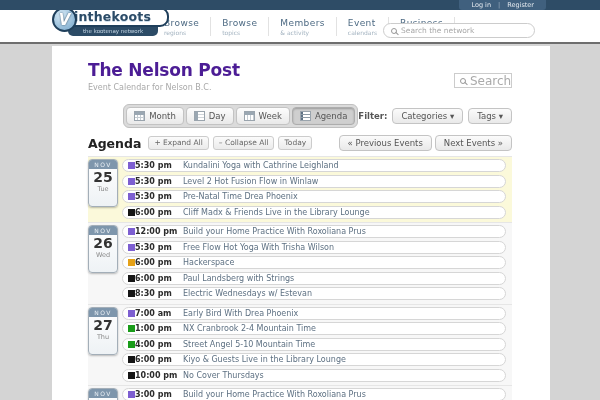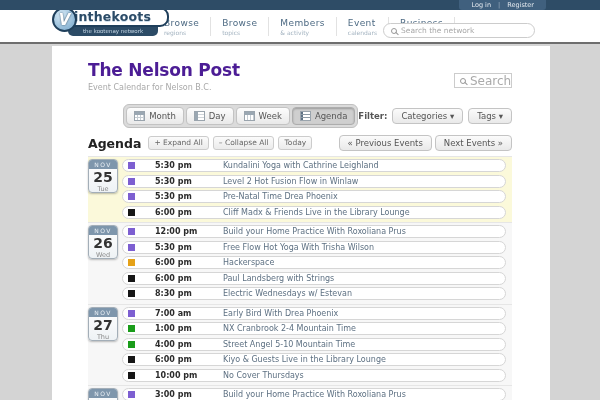--- a/index.html
+++ b/index.html
@@ -78,30 +78,30 @@
   .agenda-left { display:flex; align-items:center; gap:4px; }
   h2 { font-size:12.5px; color:#222; margin-right:3px; }
   .mini-btn { font-size:7.5px; color:#666; padding:1px 5px 2px; border:1px solid #ccc; border-radius:3px;
     background:linear-gradient(#fbfbfb,#ebebeb); cursor:pointer; white-space:nowrap; }
   .pager { display:flex; gap:3px; }
 
   
   .groups { margin-top:5px; }
   .group { display:flex; gap:4px; padding:1px 0 2px; border-top:1px solid #e6e6e6; background:#f7f7f7; }
   .group.today { background:#fbf9da; }
-  .datebox { width:30px; height:34px; flex:none; margin-top:1px; border:1px solid #a3aeb8; border-radius:4px;
+  .datebox { width:30px; height:48px; flex:none; margin-top:1px; border:1px solid #a3aeb8; border-radius:4px;
     background:linear-gradient(#ffffff,#eef2f5); overflow:hidden; text-align:center; cursor:pointer;
     box-shadow:0 1px 2px rgba(0,0,0,0.25); }
   .datebox .m { display:block; background:#7e96ac; color:#e9eff4; font-size:6px; letter-spacing:1.5px; padding:1px 0; }
   .datebox .d { display:block; font-size:14px; font-weight:bold; color:#333; line-height:15px; margin-top:1px; }
   .datebox .w { display:block; font-size:6.5px; color:#8a8a8a; }
   .rows { flex:1; padding-right:6px; }
   .row { height:15.5px; display:flex; align-items:center; }
   .pill { flex:1; height:13px; background:#fff; border:1px solid #d6d6d6; border-radius:7px;
-    display:flex; align-items:center; gap:20px; padding:0 6px 0 5px; cursor:pointer; }
+    display:flex; align-items:center; gap:0; padding:0 6px 0 5px; cursor:pointer; }
   .sq { width:7px; height:7px; flex:none; }
   .time { font-size:8px; font-weight:bold; color:#2b2b2b; width:48px; flex:none; }
   .etitle { font-size:8px; color:#5d7082; white-space:nowrap; overflow:hidden; }
 </style>
 </head>
 <body>
 
 <div class="topbar">
   <div class="auth">
     <a>Log in</a>

